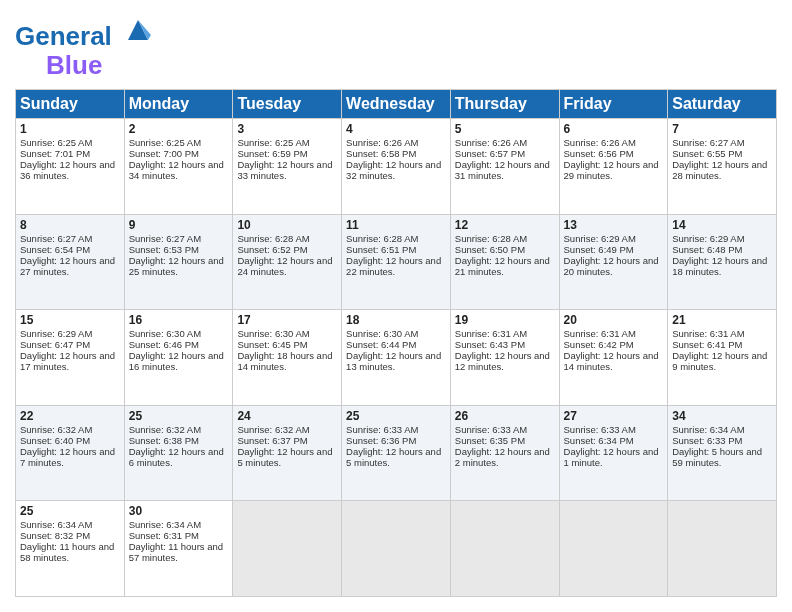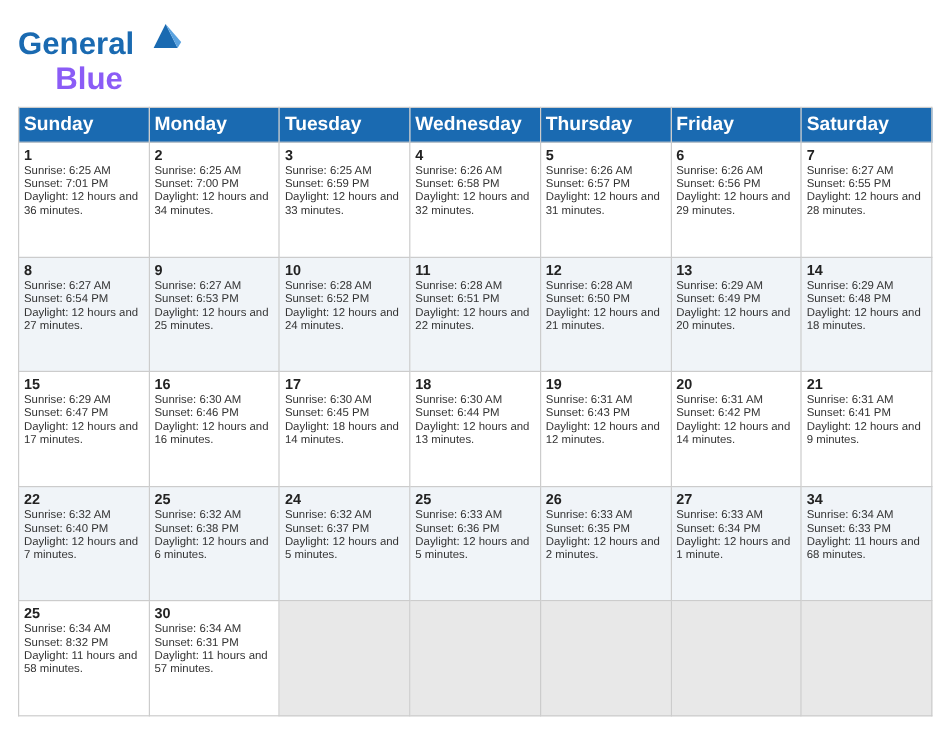--- a/index.html
+++ b/index.html
@@ -153,21 +153,21 @@
           <td><span class="day-num">20</span><span>Sunrise: 6:31 AM</span><br><span>Sunset: 6:42 PM</span><br><span>Daylight: 12 hours and 14 minutes.</span></td>
           <td><span class="day-num">21</span><span>Sunrise: 6:31 AM</span><br><span>Sunset: 6:41 PM</span><br><span>Daylight: 12 hours and 9 minutes.</span></td>
         </tr>
         <tr>
           <td><span class="day-num">22</span><span>Sunrise: 6:32 AM</span><br><span>Sunset: 6:40 PM</span><br><span>Daylight: 12 hours and 7 minutes.</span></td>
           <td><span class="day-num">25</span><span>Sunrise: 6:32 AM</span><br><span>Sunset: 6:38 PM</span><br><span>Daylight: 12 hours and 6 minutes.</span></td>
           <td><span class="day-num">24</span><span>Sunrise: 6:32 AM</span><br><span>Sunset: 6:37 PM</span><br><span>Daylight: 12 hours and 5 minutes.</span></td>
           <td><span class="day-num">25</span><span>Sunrise: 6:33 AM</span><br><span>Sunset: 6:36 PM</span><br><span>Daylight: 12 hours and 5 minutes.</span></td>
           <td><span class="day-num">26</span><span>Sunrise: 6:33 AM</span><br><span>Sunset: 6:35 PM</span><br><span>Daylight: 12 hours and 2 minutes.</span></td>
           <td><span class="day-num">27</span><span>Sunrise: 6:33 AM</span><br><span>Sunset: 6:34 PM</span><br><span>Daylight: 12 hours and 1 minute.</span></td>
-          <td><span class="day-num">34</span><span>Sunrise: 6:34 AM</span><br><span>Sunset: 6:33 PM</span><br><span>Daylight: 11 hours and 68 minutes.</span></td>
+          <td><span class="day-num">34</span><span>Sunrise: 6:34 AM</span><br><span>Sunset: 6:33 PM</span><br><span>Daylight: 5 hours and 59 minutes.</span></td>
         </tr>
         <tr>
           <td><span class="day-num">25</span><span>Sunrise: 6:34 AM</span><br><span>Sunset: 8:32 PM</span><br><span>Daylight: 11 hours and 58 minutes.</span></td>
           <td><span class="day-num">30</span><span>Sunrise: 6:34 AM</span><br><span>Sunset: 6:31 PM</span><br><span>Daylight: 11 hours and 57 minutes.</span></td>
           <td class="empty-cell"></td>
           <td class="empty-cell"></td>
           <td class="empty-cell"></td>
           <td class="empty-cell"></td>
           <td class="empty-cell"></td>
         </tr>

